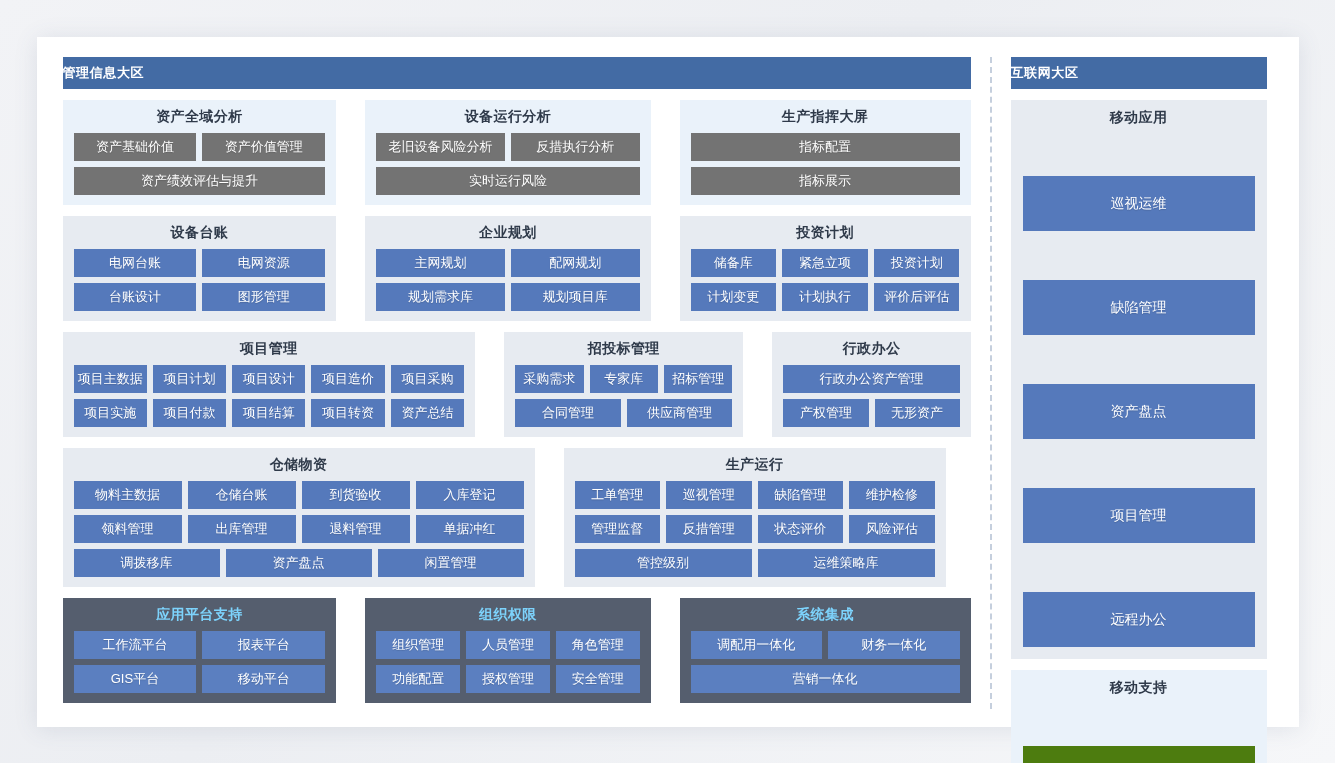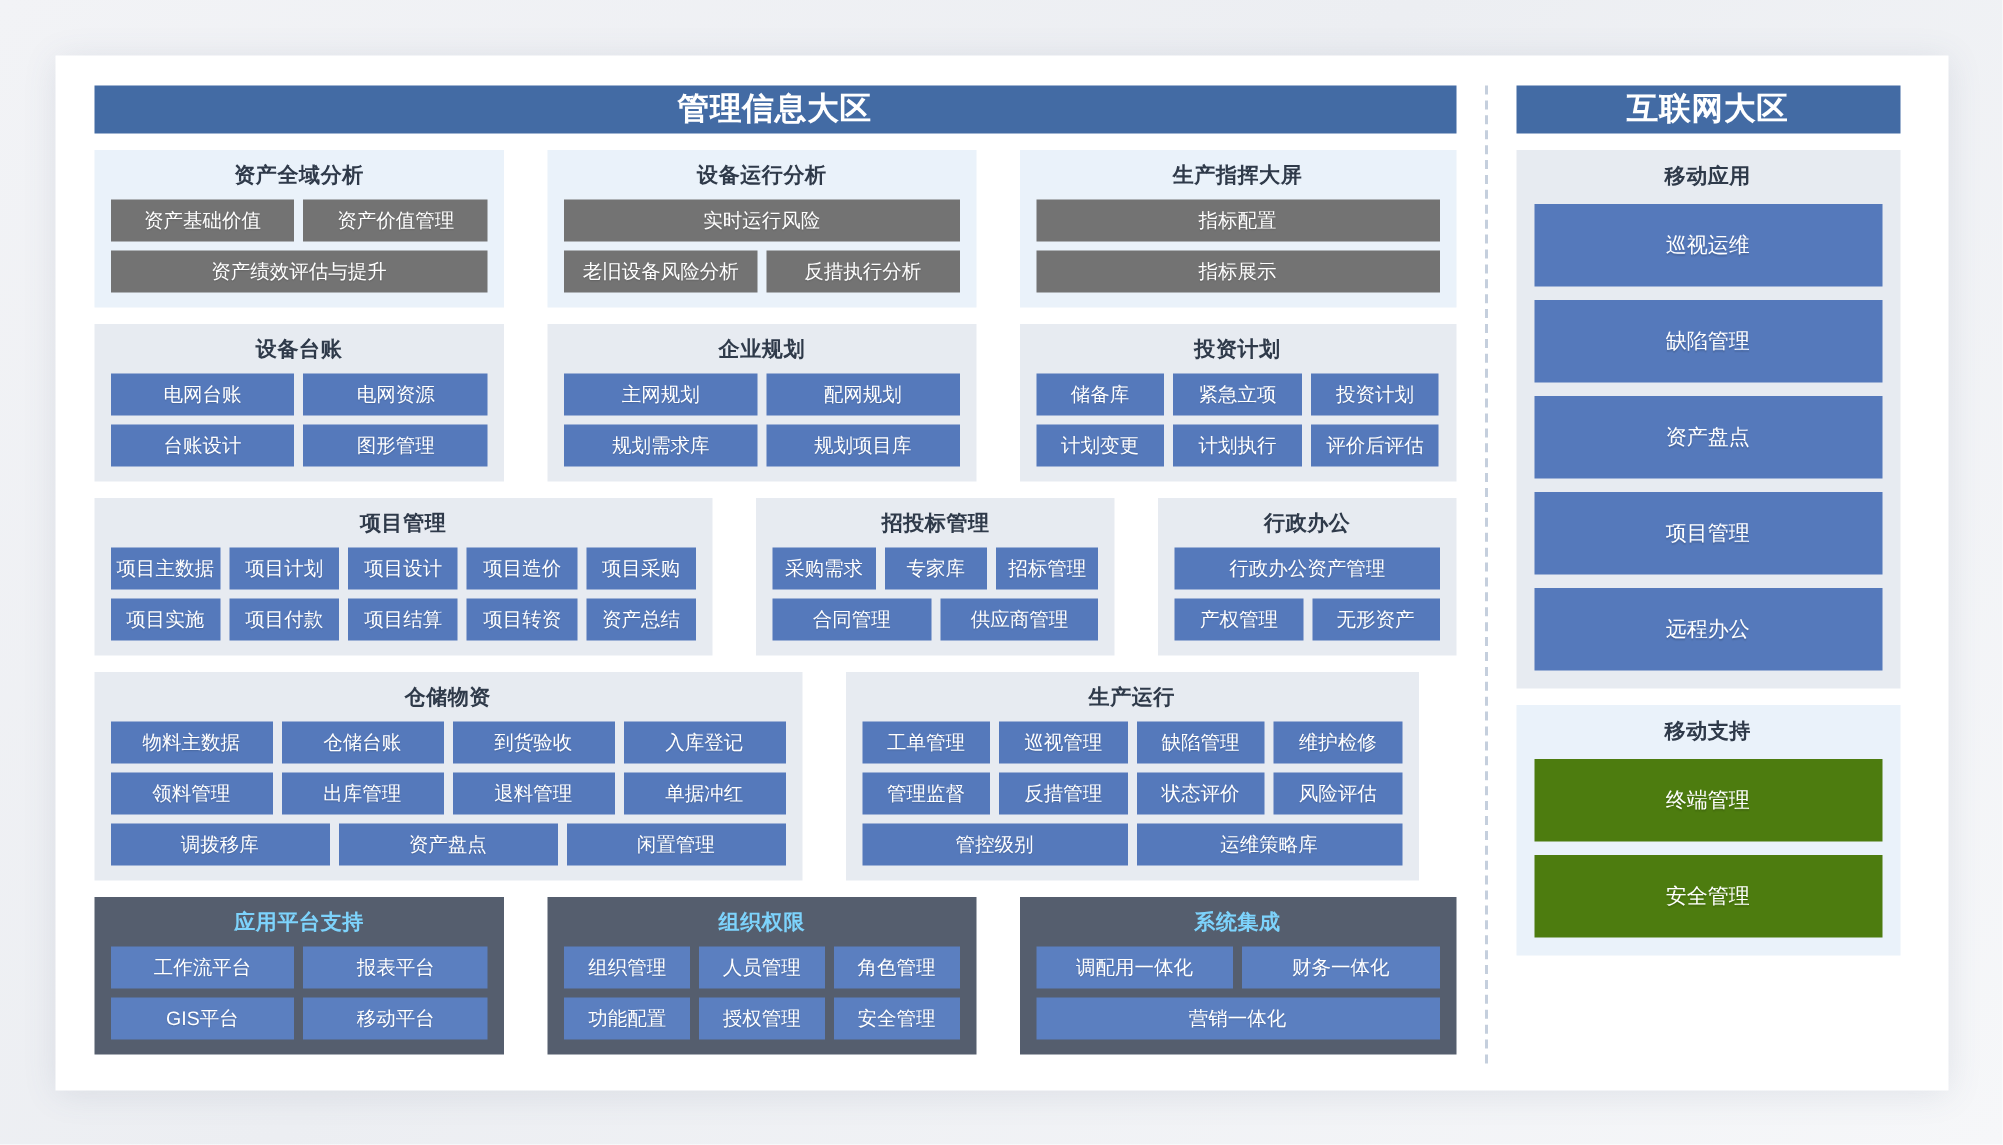--- a/index.html
+++ b/index.html
@@ -52,23 +52,22 @@
   .right-region {
     width: 256px;
     display: flex;
     flex-direction: column;
   }
 
   
   .region-header {
     background: #436ba4;
     color: #ffffff;
-    font-size: 21px;
+    font-size: 13px;
     font-weight: bold;
-    text-align: center;
     letter-spacing: 0.6px;
     height: 32px;
     line-height: 32px;
   }
   .region-header.right { height: 32px; line-height: 32px; }
 
   
   .row {
     display: flex;
     gap: 29px;
@@ -121,20 +120,21 @@
 
   
   .vtile {
     height: 55px;
     line-height: 55px;
     font-size: 14px;
     margin-bottom: 9px;
     text-align: center;
     color: #ffffff;
     text-shadow: 0 1px 1px rgba(0,0,0,0.16);
+    margin-top: 40px;
   }
   .vtile:last-child { margin-bottom: 0; }
   .vtile.blue { background: #5579bb; }
   .vtile.teal { background: #4d7c0f; }
 
   .vgroup { padding: 9px 12px 12px 12px; }
   .vgroup .group-title { margin-bottom: 9px; font-size: 14px; }
 </style>
 </head>
 <body>
@@ -151,25 +151,25 @@
               <div class="tile teal">资产基础价值</div>
               <div class="tile teal">资产价值管理</div>
             </div>
             <div class="tile-row">
               <div class="tile teal">资产绩效评估与提升</div>
             </div>
           </div>
           <div class="group tint-light" style="width: 297px;">
             <div class="group-title">设备运行分析</div>
             <div class="tile-row">
-              <div class="tile teal">实时运行风险</div>
-            </div>
-            <div class="tile-row">
               <div class="tile teal">老旧设备风险分析</div>
               <div class="tile teal">反措执行分析</div>
+            </div>
+            <div class="tile-row">
+              <div class="tile teal">实时运行风险</div>
             </div>
           </div>
           <div class="group tint-light" style="width: 303px;">
             <div class="group-title">生产指挥大屏</div>
             <div class="tile-row">
               <div class="tile teal">指标配置</div>
             </div>
             <div class="tile-row">
               <div class="tile teal">指标展示</div>
             </div>

